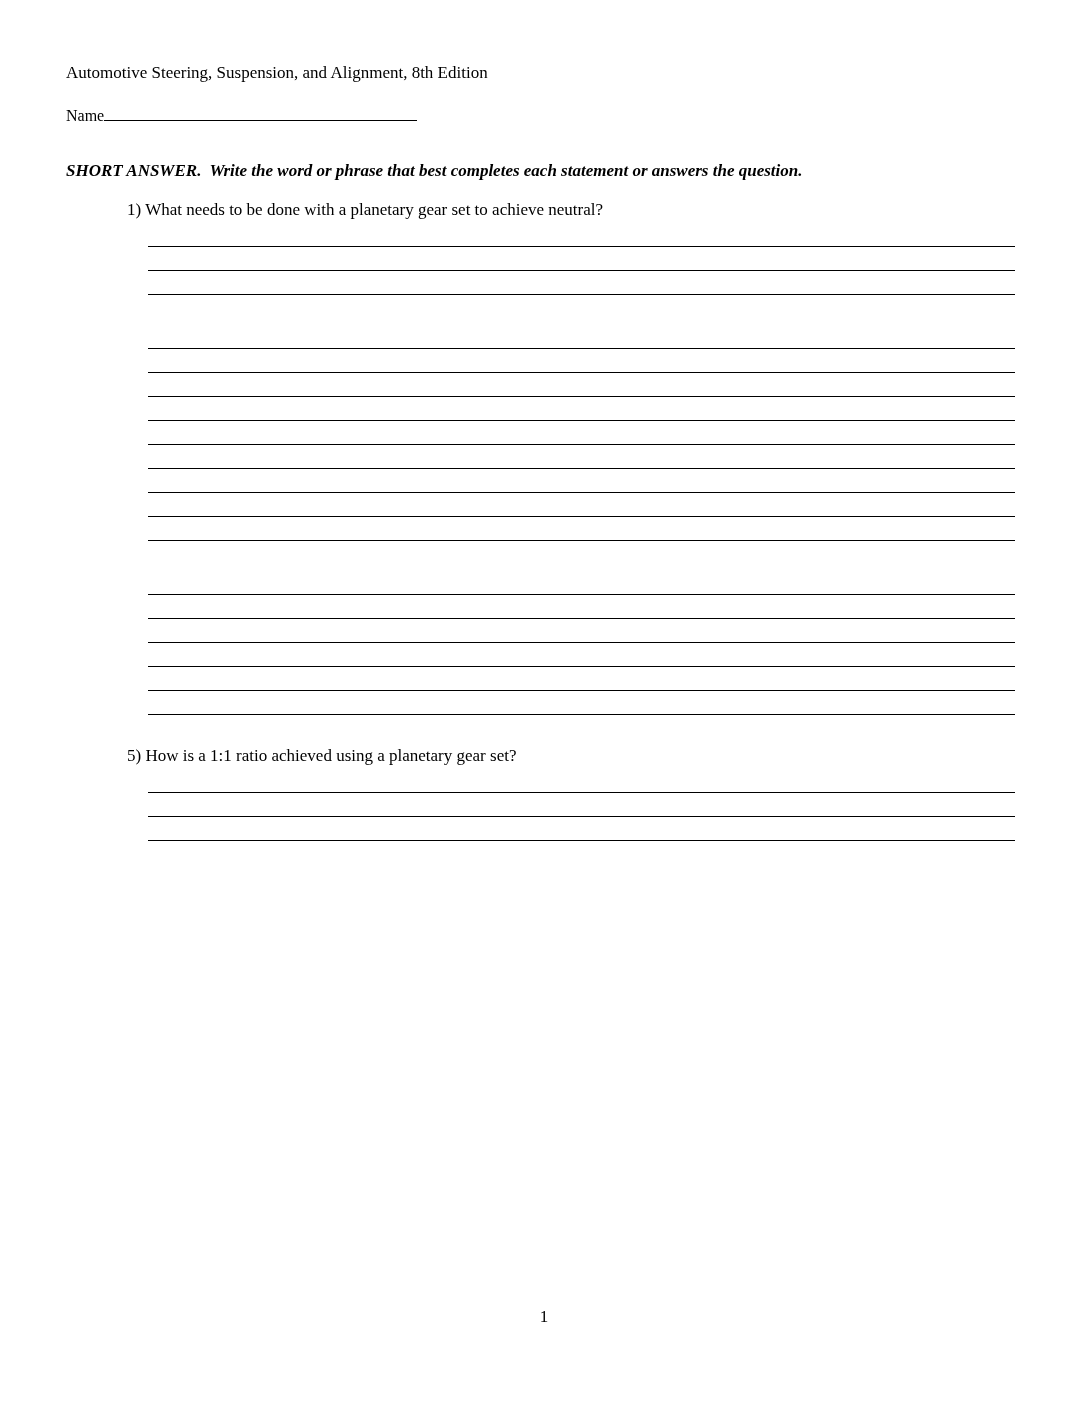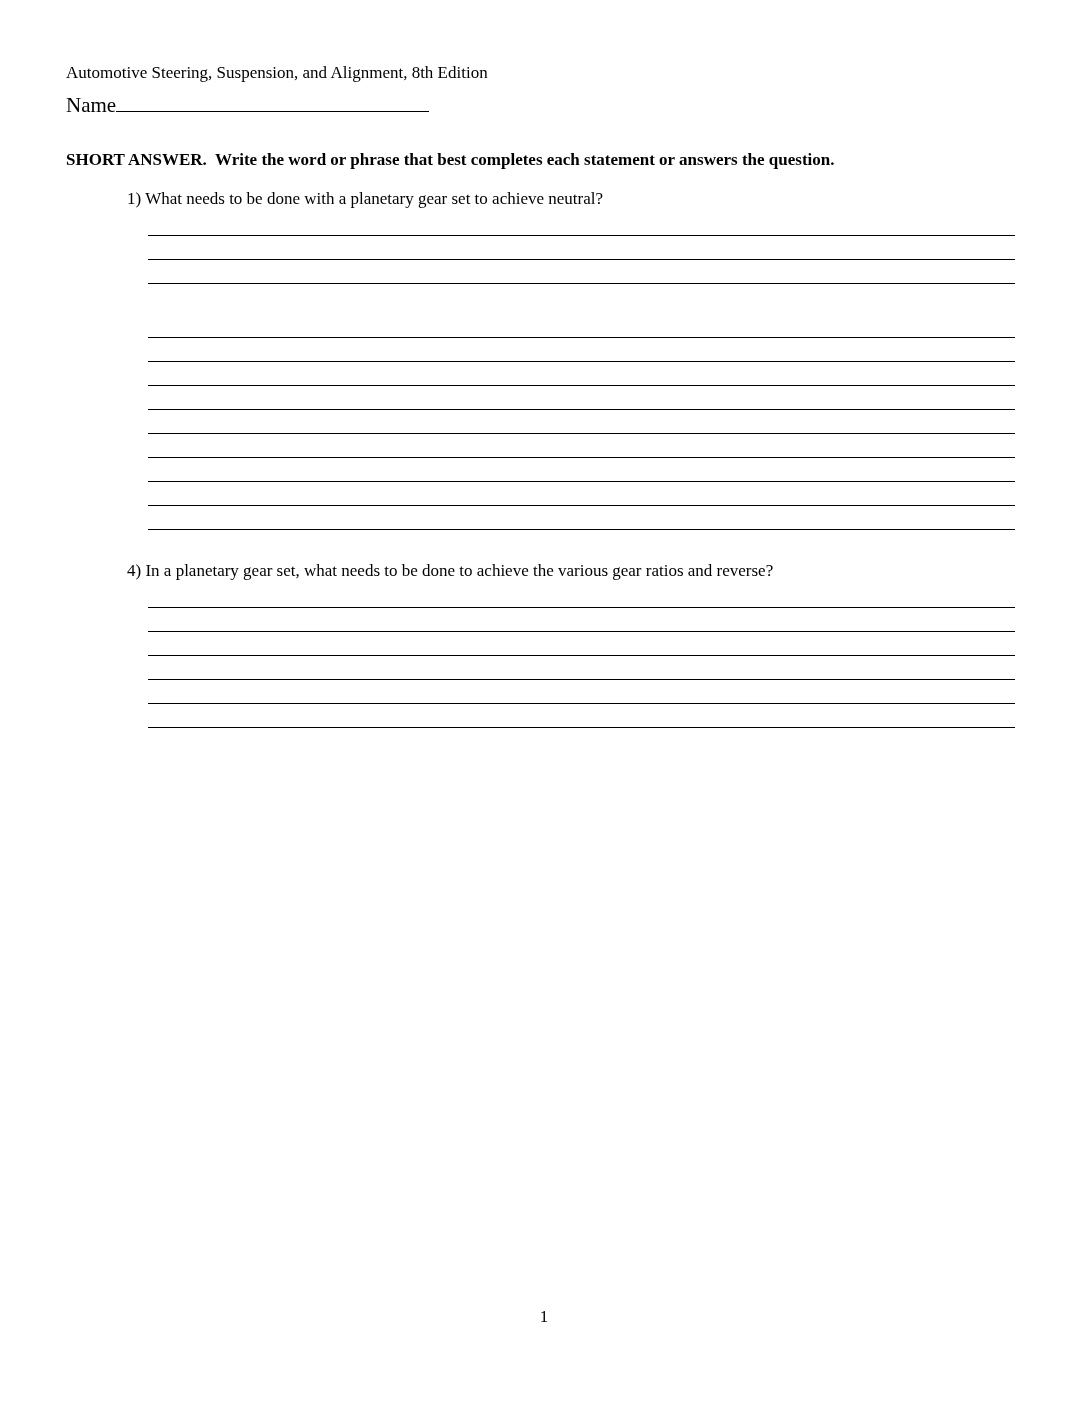--- a/index.html
+++ b/index.html
@@ -19,38 +19,39 @@
     position: absolute;
     top: 62px;
     left: 66px;
     right: 48px;
   }
   .doc-title, .doc-subtitle {
     font-size: 17px;
     line-height: 22px;
   }
   .name-row {
-    margin-top: 10px;
-    font-size: 21px;
+    margin-top: 21px;
+    font-size: 16px;
     line-height: 22px;
     white-space: nowrap;
   }
   .name-blank {
     display: inline-block;
     width: 313px;
     height: 14px;
     border-bottom: 1.5px solid #000000;
     vertical-align: baseline;
   }
   .section-heading {
     margin-top: 33px;
     font-size: 17px;
     line-height: 22px;
     font-weight: bold;
     white-space: pre-wrap;
+    font-style: italic;
   }
   .questions {
     margin-left: 61px;
   }
   .question {
     margin-top: 30px;
   }
   .question:first-child {
     margin-top: 17px;
   }
@@ -109,28 +110,35 @@
           <div class="answer-line"></div>
           <div class="answer-line"></div>
           <div class="answer-line"></div>
           <div class="answer-line"></div>
           <div class="answer-line"></div>
           <div class="answer-line"></div>
         </div>
     </div>
 
     <div class="question">
-      <div class="question-line"><span>4)</span> <span>In a planetary gear set, what needs to be done to achieve the various gear ratios and reverse?</span></div>
       <div class="answer-lines">
           <div class="answer-line"></div>
           <div class="answer-line"></div>
           <div class="answer-line"></div>
           <div class="answer-line"></div>
           <div class="answer-line"></div>
           <div class="answer-line"></div>
         </div>
     </div>
 
+    <div class="question">
+      <div class="question-line"><span>5)</span> <span>How is a 1:1 ratio achieved using a planetary gear set?</span></div>
+      <div class="answer-lines">
+          <div class="answer-line"></div>
+          <div class="answer-line"></div>
+          <div class="answer-line"></div>
+        </div>
+    </div>
 
   </div>
 </div>
 
 <div class="footer">1</div>
 
 </body></html>

